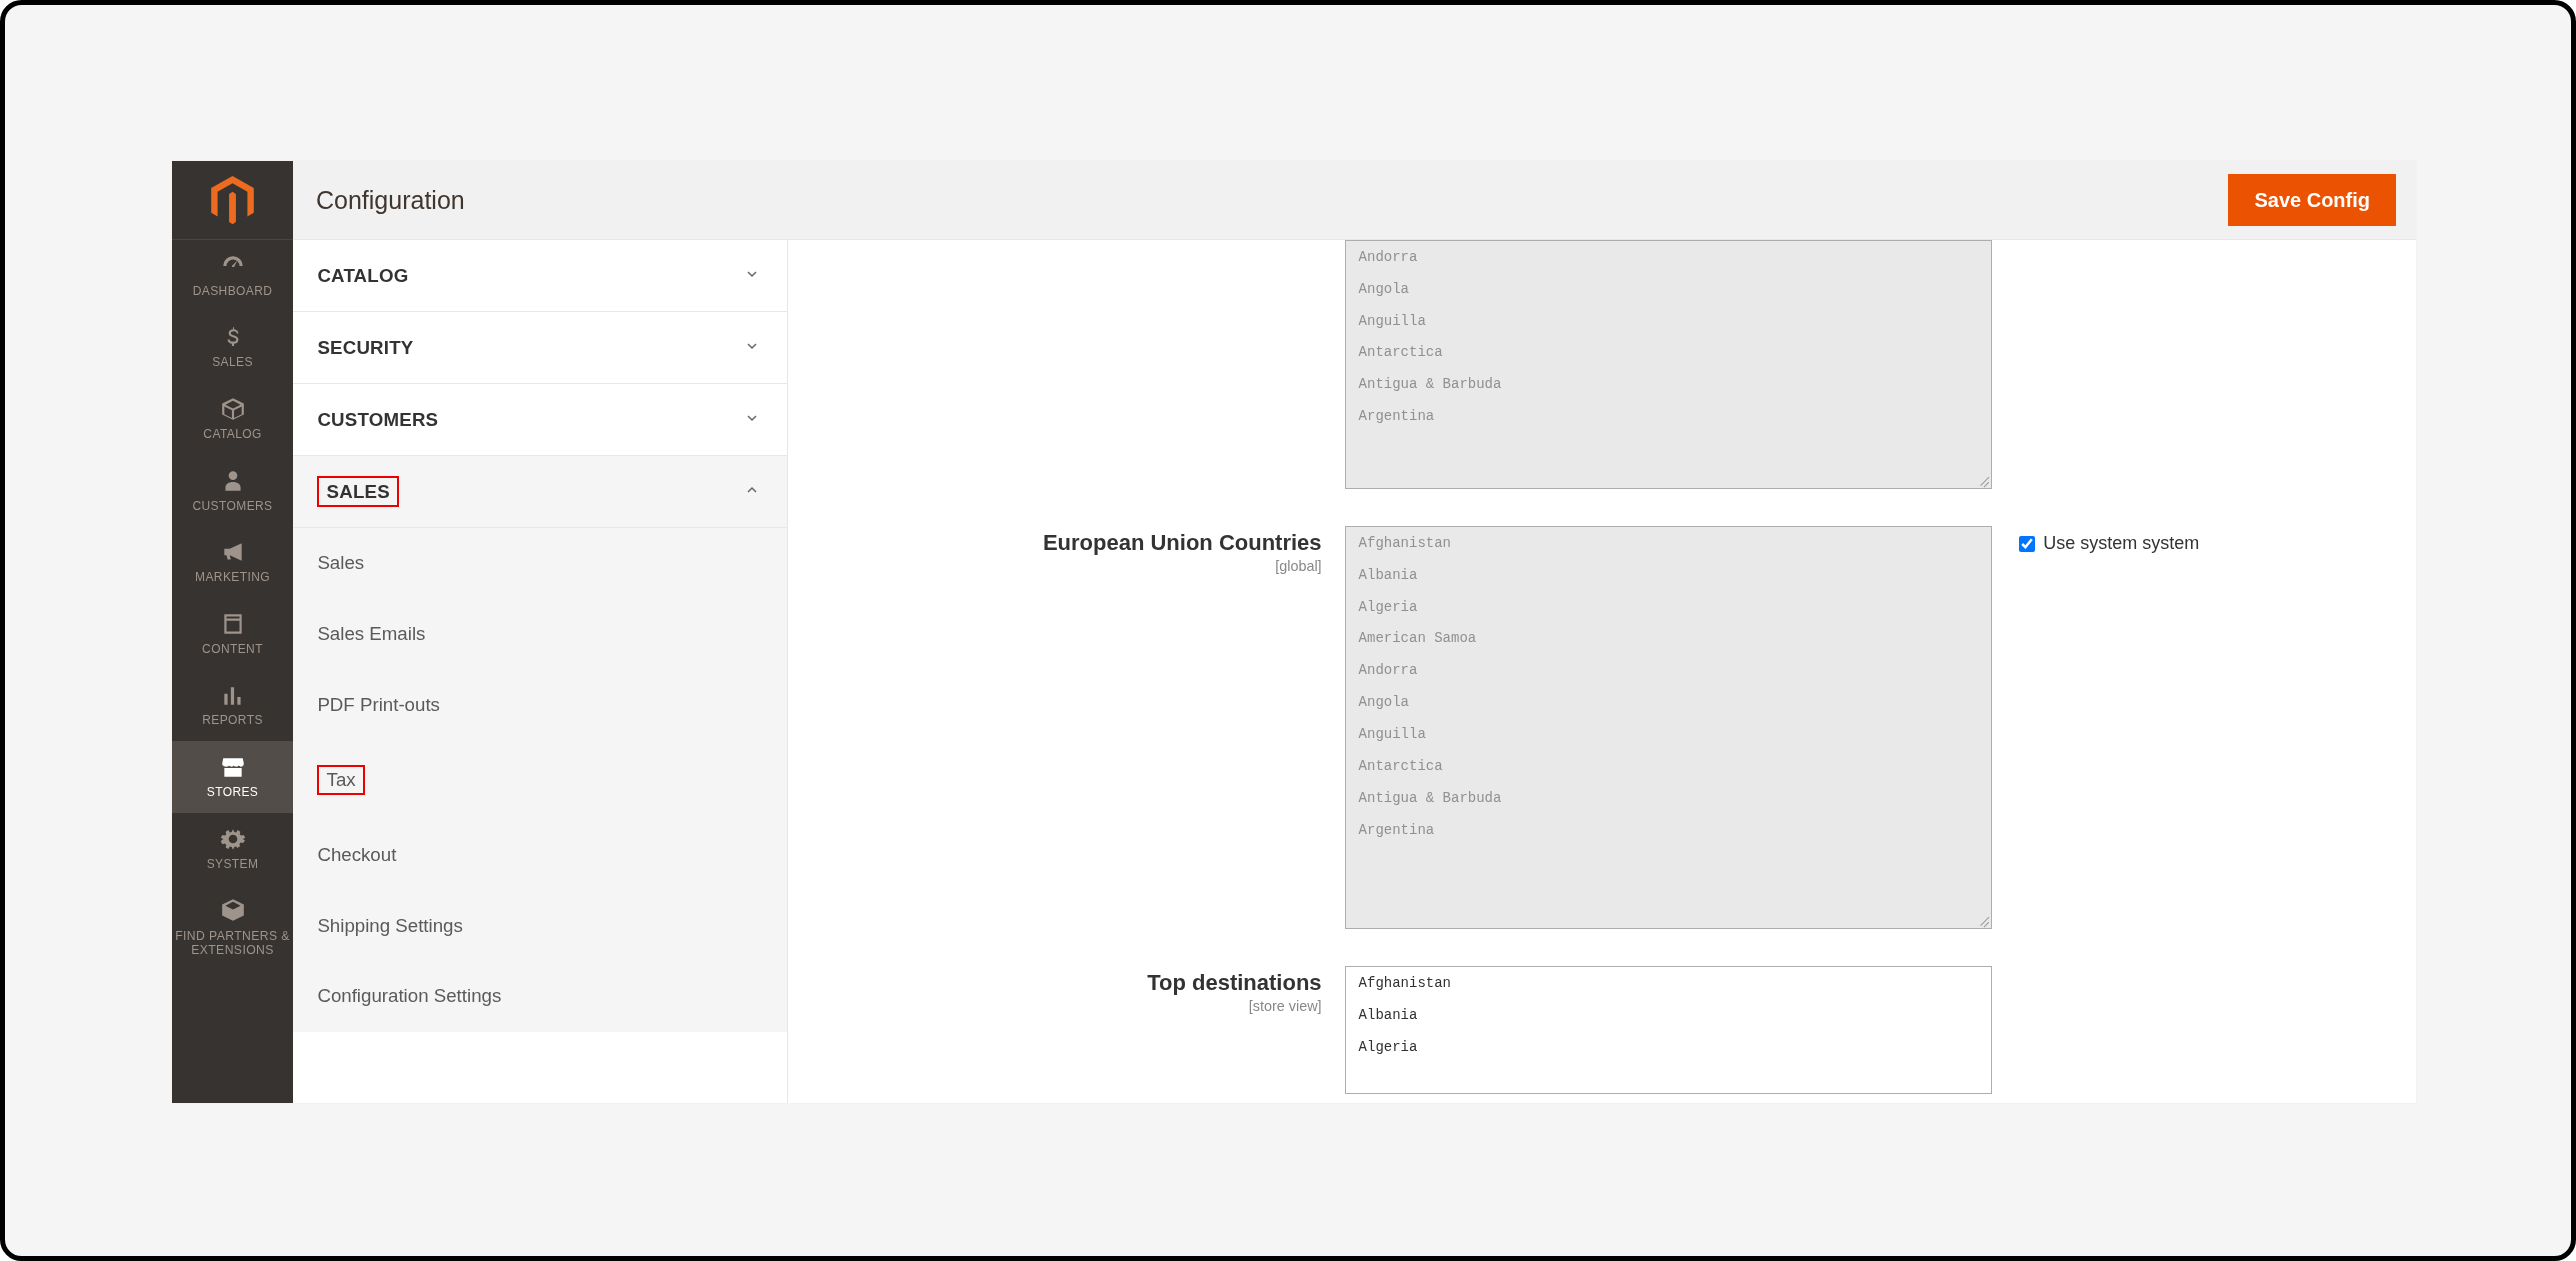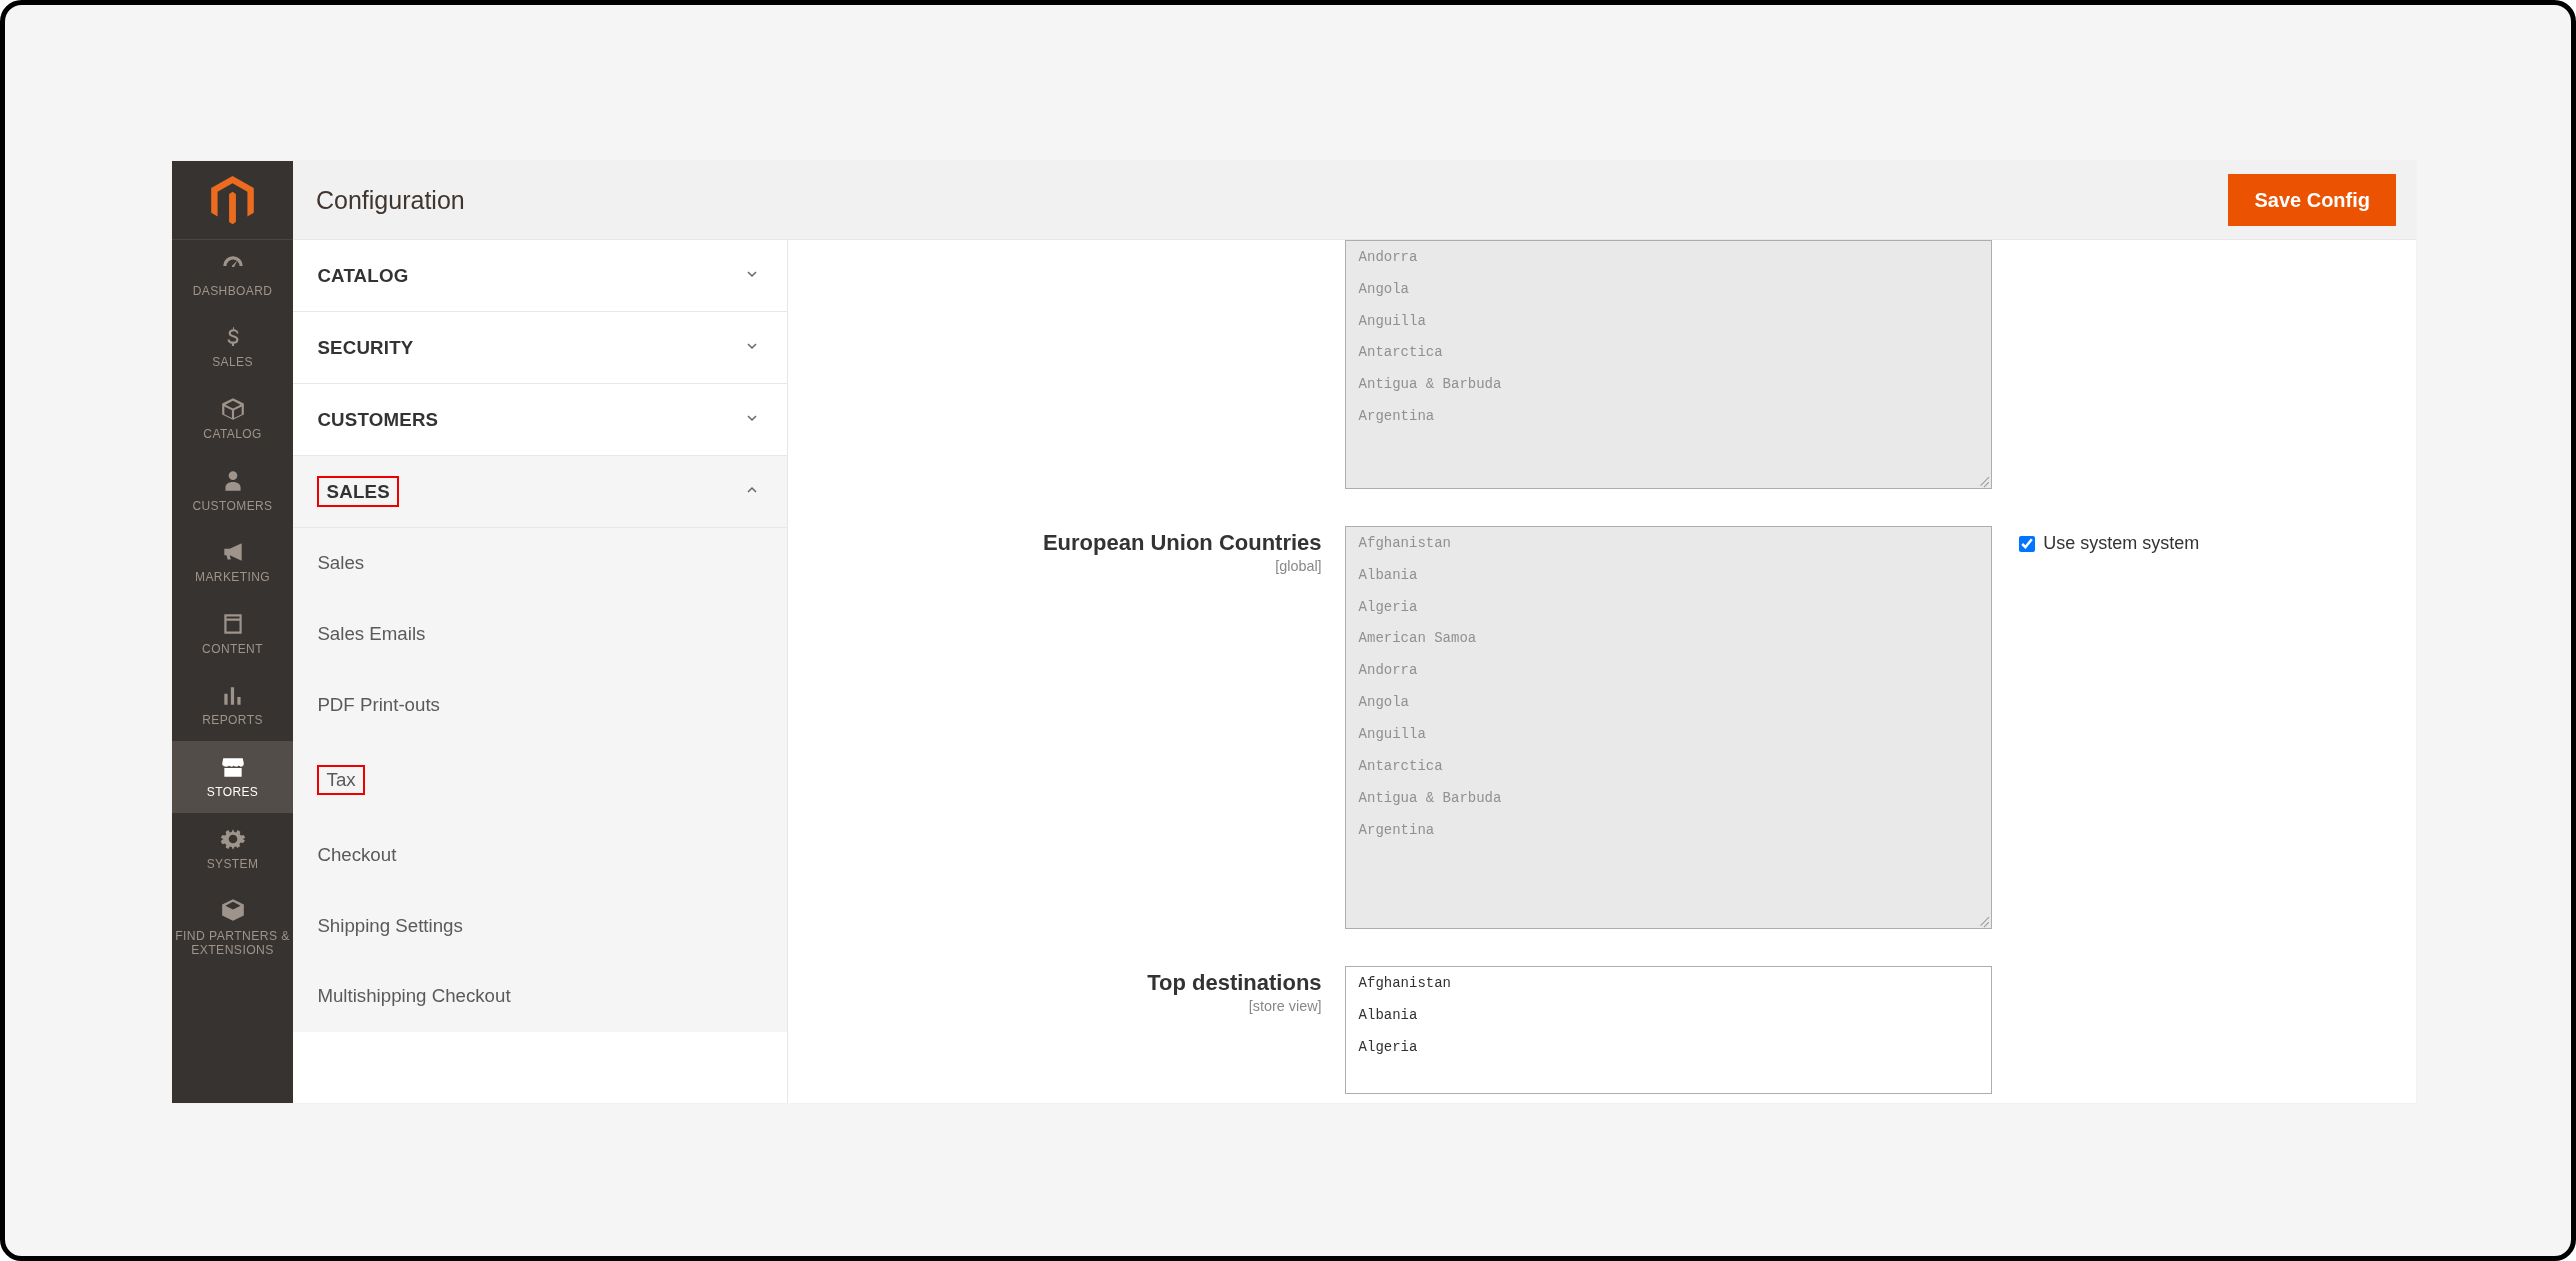--- a/index.html
+++ b/index.html
@@ -253,21 +253,21 @@
                   <polyline points="6 15 12 9 18 15"></polyline>
                 </svg></span>
           </div>
           <div class="sub-items">
             <div class="sub-item"><span>Sales</span></div>
             <div class="sub-item"><span>Sales Emails</span></div>
             <div class="sub-item"><span>PDF Print-outs</span></div>
             <div class="sub-item"><span class="red-box">Tax</span></div>
             <div class="sub-item"><span>Checkout</span></div>
             <div class="sub-item"><span>Shipping Settings</span></div>
-            <div class="sub-item"><span>Multishipping Checkout</span></div>
+            <div class="sub-item"><span>Configuration Settings</span></div>
           </div>
         </div>
 
         <div class="form-area">
 
           <div class="field-row">
             <div class="field-label-col"></div>
             <div class="field-input-col">
               <div class="multiselect disabled first-partial">
                 <div class="opt">Andorra</div>

